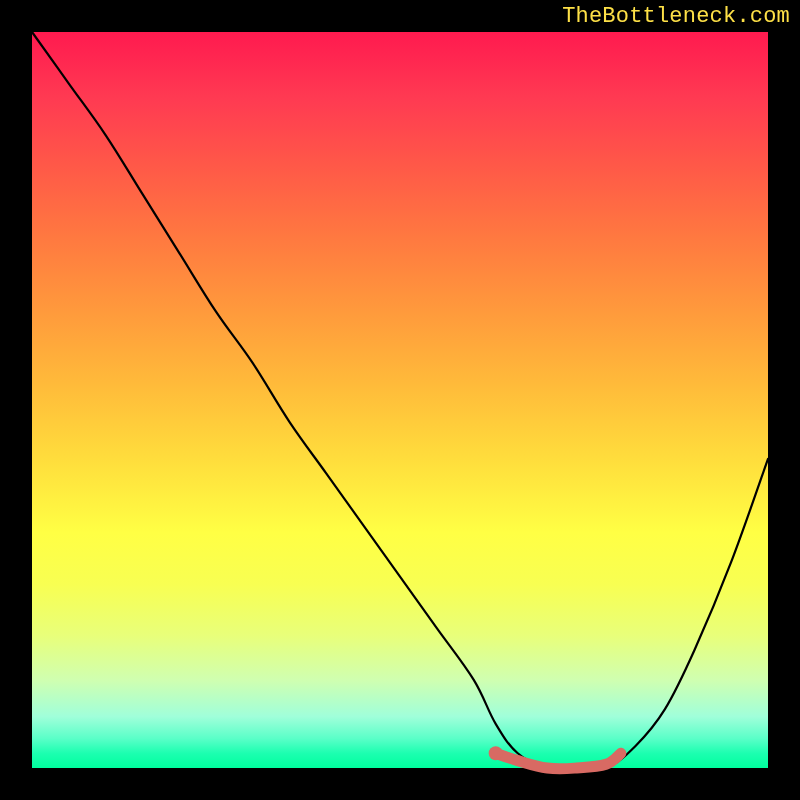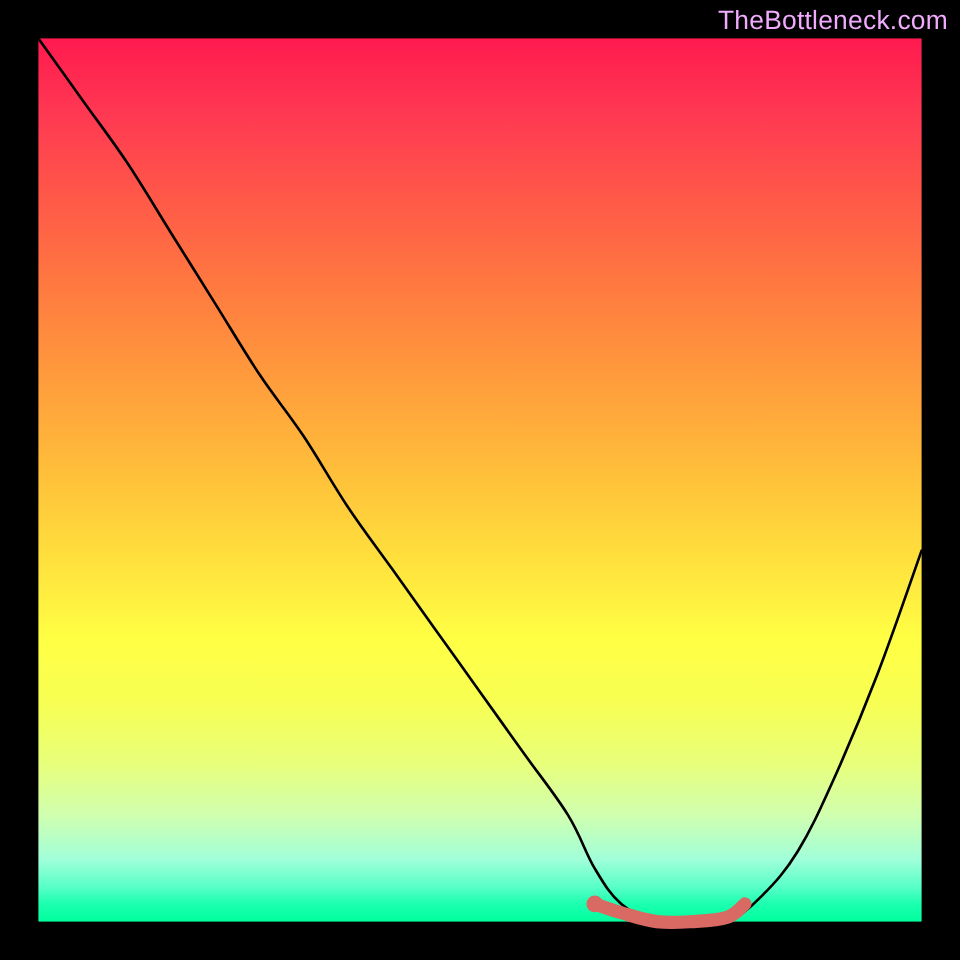--- a/index.html
+++ b/index.html
@@ -7,22 +7,22 @@
   .container {
     width: 800px;
     height: 800px;
     position: relative;
     background: #000;
   }
   .watermark {
     position: absolute;
     top: 4px;
     right: 10px;
-    color: #f0abfc;
-    font-family: Liberation Sans, sans-serif;
+    color: #fde047;
+    font-family: Liberation Mono, monospace;
     font-size: 22px;
     font-weight: 500;
     z-index: 10;
     letter-spacing: 0.2px;
   }
   .plot-area {
     position: absolute;
     left: 32px;
     top: 32px;
     width: 736px;

